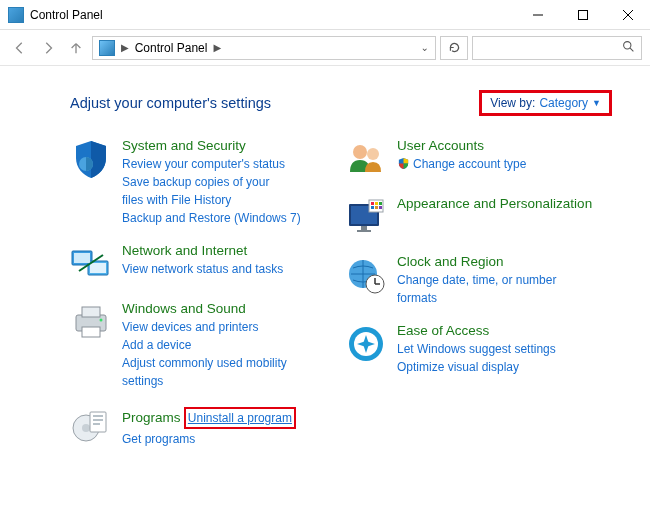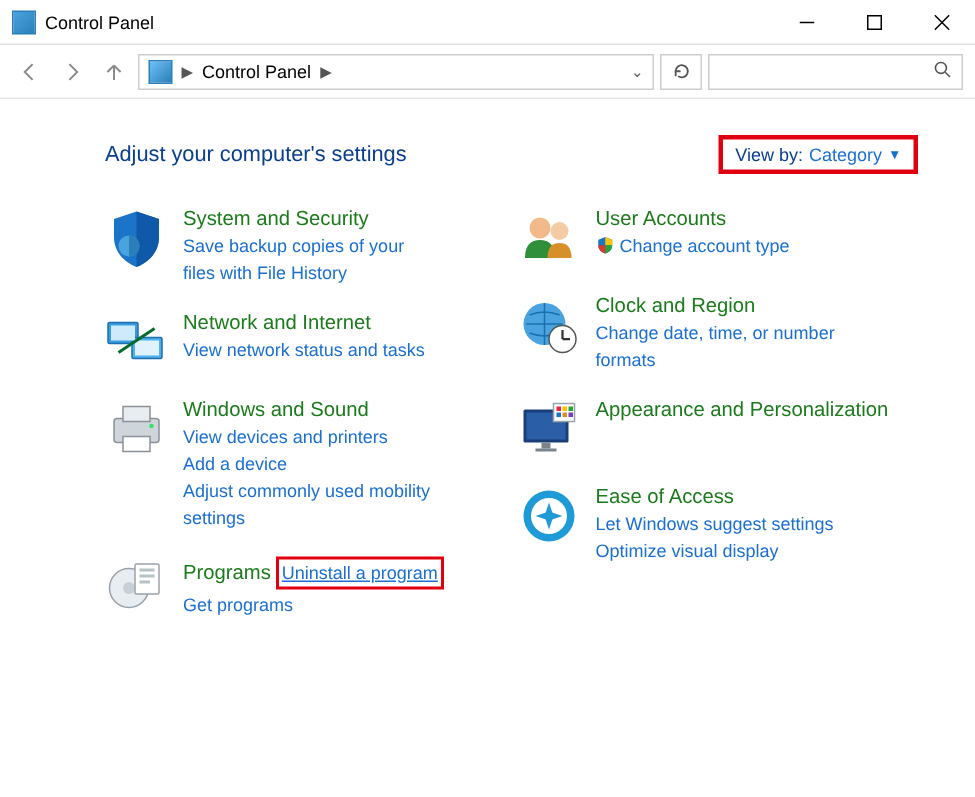--- a/index.html
+++ b/index.html
@@ -124,21 +124,23 @@
         <div class="icon">
           <svg viewBox="0 0 42 42">
               <path d="M21 3 L36 8 V20 C36 30 29 37 21 40 C13 37 6 30 6 20 V8 Z" fill="#1b74c7"></path>
               <path d="M21 3 L36 8 V20 C36 30 29 37 21 40 V3 Z" fill="#0f5aa8"></path>
               <circle cx="16" cy="26" r="7" fill="#4aa3df"></circle>
               <path d="M16 19 A7 7 0 0 1 16 33 Z" fill="#2a7fb8"></path>
             </svg>
         </div>
         <div class="body">
           <a class="title">System and Security</a>
+          <a class="sub">Review your computer's status</a>
           <a class="sub subnarrow">Save backup copies of your files with File History</a>
+          <a class="sub">Backup and Restore (Windows 7)</a>
         </div>
       </div>
 
       <div class="cat">
         <div class="icon">
           <svg viewBox="0 0 42 42">
               <rect x="2" y="8" width="20" height="14" rx="1" fill="#3a9be0" stroke="#1b6fb0"></rect>
               <rect x="18" y="18" width="20" height="14" rx="1" fill="#4fb0ea" stroke="#1b6fb0"></rect>
               <rect x="4" y="10" width="16" height="10" fill="#cfeafb"></rect>
               <rect x="20" y="20" width="16" height="10" fill="#e0f2fd"></rect>
@@ -203,36 +205,20 @@
           <a class="title">User Accounts</a>
           <div class="subrow">
             <span class="shield-sm"><svg viewBox="0 0 14 14">
                   <path d="M7 1 L12 3 V7 C12 10 10 12 7 13 C4 12 2 10 2 7 V3 Z" fill="#1b74c7"></path>
                   <path d="M7 1 L12 3 V7 H7 Z" fill="#f7c600"></path>
                   <path d="M7 7 H12 C12 10 10 12 7 13 Z" fill="#2aa53a"></path>
                   <path d="M2 7 H7 V13 C4 12 2 10 2 7 Z" fill="#d93a2b"></path>
                 </svg></span>
             <a class="sub" style="display:inline">Change account type</a>
           </div>
-        </div>
-      </div>
-
-      <div class="cat">
-        <div class="icon">
-          <svg viewBox="0 0 42 42">
-              <circle cx="18" cy="20" r="14" fill="#4aa3df"></circle>
-              <path d="M8 14 Q18 10 28 14 M8 26 Q18 30 28 26 M18 6 V34 M6 20 H30" stroke="#1b6fb0" stroke-width="1" fill="none"></path>
-              <circle cx="30" cy="30" r="9" fill="#fff" stroke="#555"></circle>
-              <line x1="30" y1="30" x2="30" y2="24" stroke="#333" stroke-width="1.5"></line>
-              <line x1="30" y1="30" x2="35" y2="30" stroke="#333" stroke-width="1.5"></line>
-            </svg>
-        </div>
-        <div class="body">
-          <a class="title">Clock and Region</a>
-          <a class="sub subnarrow">Change date, time, or number formats</a>
         </div>
       </div>
 
       <div class="cat">
         <div class="icon">
           <svg viewBox="0 0 42 42">
               <rect x="4" y="8" width="30" height="22" rx="1" fill="#1a3f78"></rect>
               <rect x="6" y="10" width="26" height="18" fill="#2a5fa8"></rect>
               <rect x="16" y="30" width="6" height="4" fill="#7a848c"></rect>
               <rect x="12" y="34" width="14" height="2" fill="#7a848c"></rect>
@@ -246,20 +232,36 @@
             </svg>
         </div>
         <div class="body">
           <a class="title">Appearance and Personalization</a>
         </div>
       </div>
 
       <div class="cat">
         <div class="icon">
           <svg viewBox="0 0 42 42">
+              <circle cx="18" cy="20" r="14" fill="#4aa3df"></circle>
+              <path d="M8 14 Q18 10 28 14 M8 26 Q18 30 28 26 M18 6 V34 M6 20 H30" stroke="#1b6fb0" stroke-width="1" fill="none"></path>
+              <circle cx="30" cy="30" r="9" fill="#fff" stroke="#555"></circle>
+              <line x1="30" y1="30" x2="30" y2="24" stroke="#333" stroke-width="1.5"></line>
+              <line x1="30" y1="30" x2="35" y2="30" stroke="#333" stroke-width="1.5"></line>
+            </svg>
+        </div>
+        <div class="body">
+          <a class="title">Clock and Region</a>
+          <a class="sub subnarrow">Change date, time, or number formats</a>
+        </div>
+      </div>
+
+      <div class="cat">
+        <div class="icon">
+          <svg viewBox="0 0 42 42">
               <circle cx="21" cy="21" r="17" fill="#1e9ad6"></circle>
               <circle cx="21" cy="21" r="12" fill="#fff"></circle>
               <path d="M21 12 L24 21 L21 30 L18 21 Z" fill="#1e9ad6"></path>
               <path d="M12 21 L21 18 L30 21 L21 24 Z" fill="#1e9ad6"></path>
             </svg>
         </div>
         <div class="body">
           <a class="title">Ease of Access</a>
           <a class="sub">Let Windows suggest settings</a>
           <a class="sub">Optimize visual display</a>

